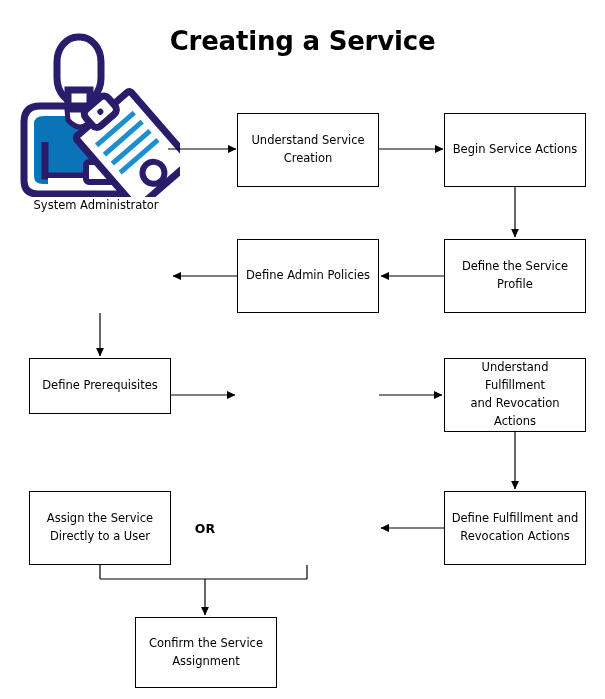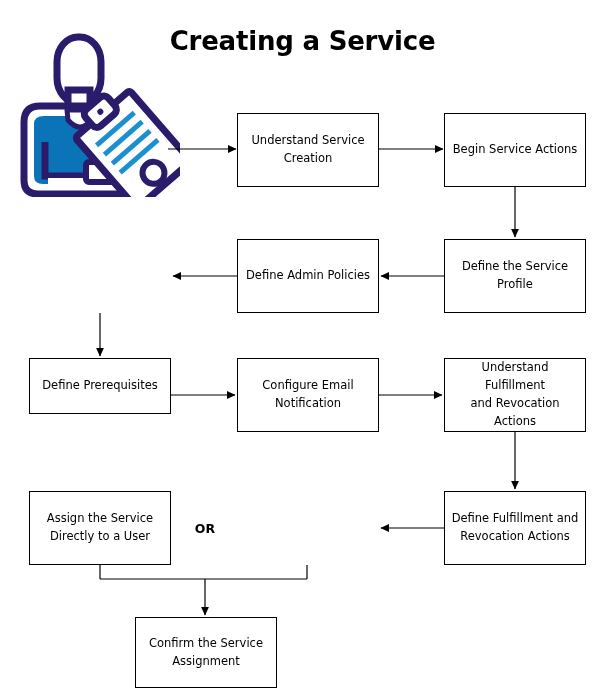--- a/index.html
+++ b/index.html
@@ -114,20 +114,21 @@
         <line x1="90" y1="92" x2="140" y2="92" stroke="#1C8FD0" stroke-width="5"></line>
         <line x1="90" y1="104" x2="140" y2="104" stroke="#1C8FD0" stroke-width="5"></line>
         <line x1="90" y1="116" x2="140" y2="116" stroke="#1C8FD0" stroke-width="5"></line>
         <line x1="90" y1="128" x2="140" y2="128" stroke="#1C8FD0" stroke-width="5"></line>
 
         <circle cx="115" cy="150" r="11" fill="#ffffff" stroke="#2B1B6B" stroke-width="6"></circle>
       </g>
     </svg>
   </div>
 
+  <div id="actor-caption" style="left:12px; top:198px; width:168px;">System Administrator</div>
 
   <svg id="connector-layer" viewBox="0 0 605 699" width="605" height="699" xmlns="http://www.w3.org/2000/svg">
     <defs>
       <marker id="ah" markerWidth="9" markerHeight="9" refX="8" refY="4.5" orient="auto" markerUnits="userSpaceOnUse">
         <path d="M0,0.6 L8.5,4.5 L0,8.4 z" fill="#000000"></path>
       </marker>
     </defs>
     <g stroke="#000000" stroke-width="1.2" fill="none">
 
       <line x1="168" y1="149" x2="236" y2="149" marker-end="url(#ah)"></line>
@@ -160,22 +161,20 @@
     </g>
   </svg>
 
   <div class="node" style="left: 237px; top: 113px; width: 142px; height: 74px;">Understand Service
 Creation</div>
   <div class="node" style="left: 444px; top: 113px; width: 142px; height: 74px;">Begin Service Actions</div>
   <div class="node" style="left: 444px; top: 239px; width: 142px; height: 74px;">Define the Service
 Profile</div>
   <div class="node" style="left: 237px; top: 239px; width: 142px; height: 74px;">Define Admin Policies</div>
   <div class="node" style="left: 29px; top: 358px; width: 142px; height: 56px;">Define Prerequisites</div>
-  <div class="node" style="left: 237px; top: 358px; width: 142px; height: 74px;">Configure Email
-Notification</div>
   <div class="node" style="left: 444px; top: 358px; width: 142px; height: 74px;">Understand Fulfillment
 and Revocation Actions</div>
   <div class="node" style="left: 444px; top: 491px; width: 142px; height: 74px;">Define Fulfillment and
 Revocation Actions</div>
   <div class="node" style="left: 29px; top: 491px; width: 142px; height: 74px;">Assign the Service
 Directly to a User</div>
   <div class="node" style="left: 135px; top: 617px; width: 142px; height: 71px;">Confirm the Service
 Assignment</div>
 
   <div class="or-label" style="left:180px; top:521px; width:50px;">OR</div>

